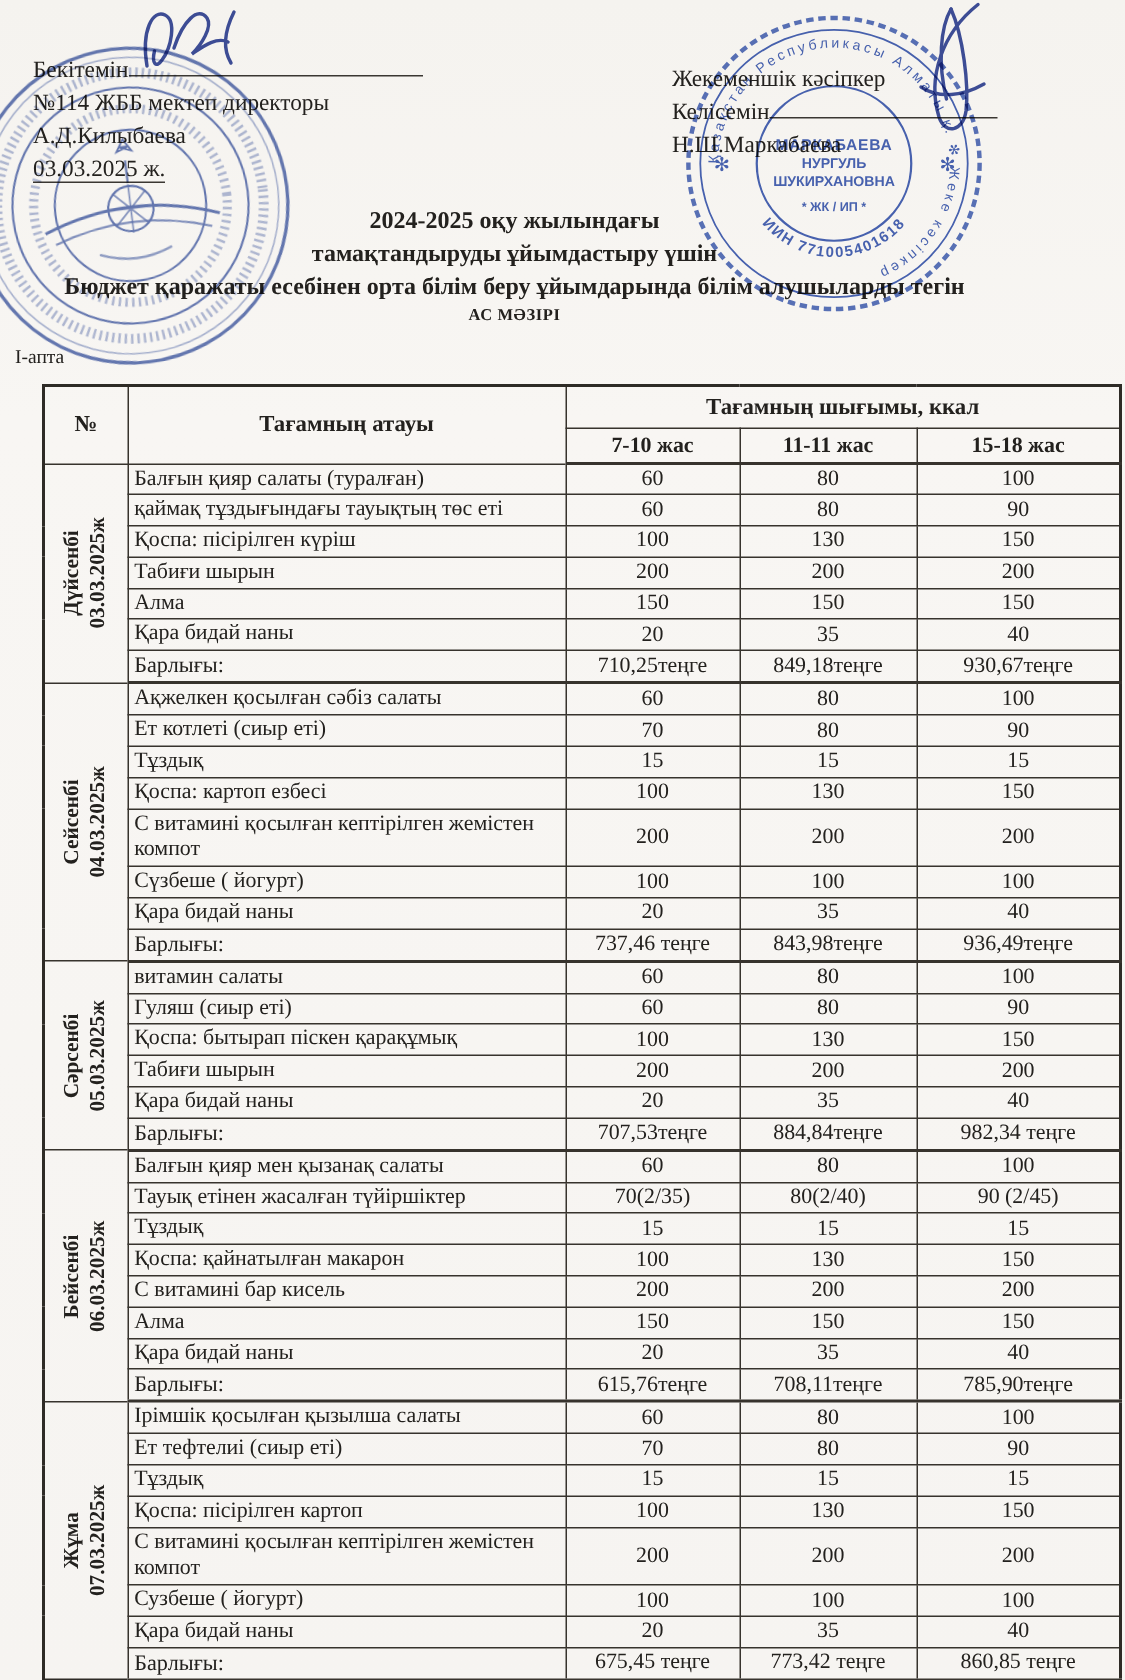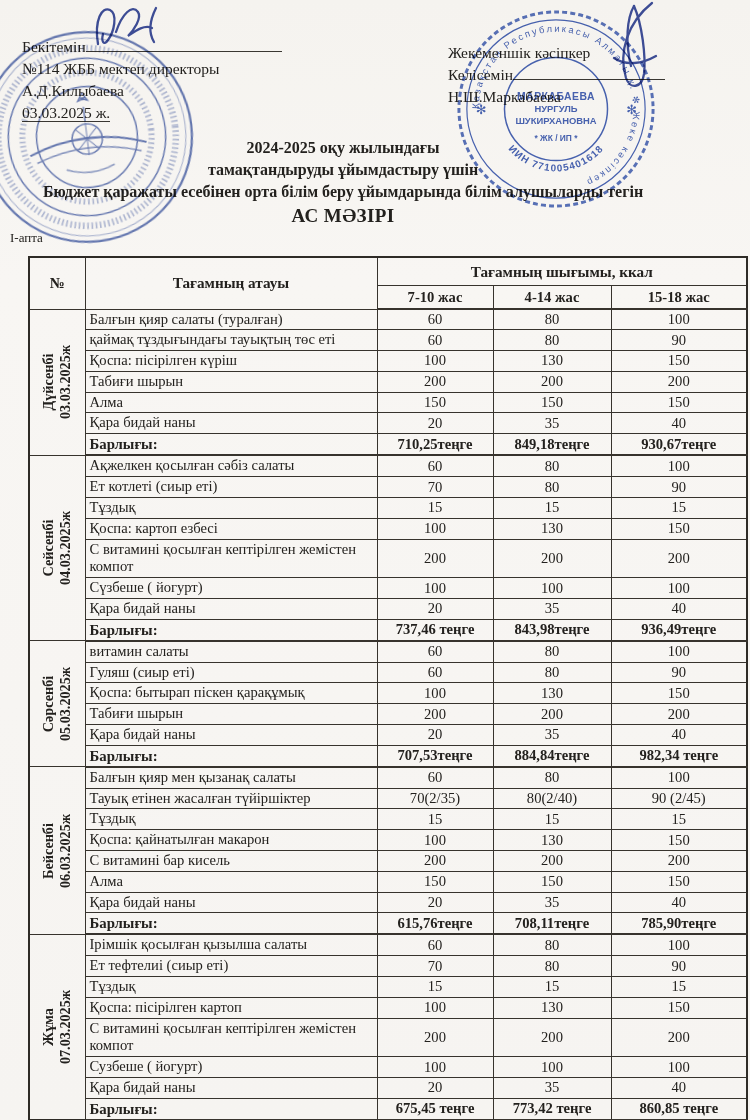--- a/index.html
+++ b/index.html
@@ -13,34 +13,34 @@
   .approve { position:absolute; font-size:15.5px; line-height:1.42; white-space:nowrap; }
   .approve-left  { left:22px;  top:36px; }
   .approve-right { left:448px; top:42px; }
   .sig-line { display:inline-block; border-bottom:1.3px solid #3a3732; height:14px; vertical-align:baseline; }
   .sig-line.l { width:196px; }
   .sig-line.r { width:152px; }
   .date-underline { border-bottom:1.3px solid #3a3732; }
   
   .title-block { position:absolute; top:137px; left:0; width:686px; text-align:center;
     font-weight:bold; font-size:16px; line-height:1.38; }
-  .title-main { font-size:19px; letter-spacing:.4px;font-family:Liberation Serif, serif; }
+  .title-main { font-size:11px; letter-spacing:.4px;font-family:Liberation Serif, serif; }
   .week-label { position:absolute; top:230px; left:10px; font-weight:normal; font-size:13px; }
   
   .menu-table { position:absolute; top:256px; left:28px; width:718px;
     border-collapse:collapse; table-layout:fixed; font-size:14.6px; }
   .menu-table th, .menu-table td { border:1.5px solid #37332d; padding:1px 4px; vertical-align:middle; }
   .menu-table { border:2.6px solid #2e2b26; }
   .menu-table thead th { font-weight:bold; text-align:center; }
   .menu-table thead tr:first-child th { height:25px; font-size:15.2px; }
   .menu-table thead tr:last-child th  { height:20px; border-bottom-width:2.4px; }
   .name-cell { text-align:left; padding-left:7px; line-height:1.22; }
   .val-cell  { text-align:center; }
   .menu-table tbody tr { height:20px; }
-  .total-row td { font-weight:bold; border-bottom-width:2.6px;margin-top:16px; }
+  .total-row td { font-weight:normal; border-bottom-width:2.6px;margin-top:16px; }
   .total-label { font-size:14.8px; }
   .day-cell { position:relative; padding:0; }
   .day-rot { position:absolute; top:50%; left:50%; transform:translate(-50%,-50%) rotate(-90deg);
     white-space:nowrap; text-align:center; font-weight:bold; line-height:1.18; font-size:14.2px; }
   .day-name, .day-date { display:block; }
   
   .ink { position:absolute; mix-blend-mode:multiply; filter:blur(.35px); pointer-events:none; }
   .stamp-left  { left:-24px; top:26px;  opacity:.78; transform:rotate(-7deg); }
   .stamp-right { left:452px; top:5px;   opacity:.88; }
   .sig-left    { left:92px;  top:2px;   opacity:.9; }
@@ -82,21 +82,21 @@
         <col style="width:136px">
     </colgroup>
     <thead>
       <tr>
         <th rowspan="2">№</th>
         <th rowspan="2">Тағамның атауы</th>
         <th colspan="3">Тағамның шығымы, ккал</th>
       </tr>
       <tr>
         <th>7-10 жас</th>
-        <th>4-14 жас</th>
+        <th>11-11 жас</th>
         <th>15-18 жас</th>
       </tr>
     </thead>
     <tbody>
         <tr>
           <td class="day-cell" rowspan="7">
             <div class="day-rot">
               <span class="day-name">Дүйсенбі</span>
               <span class="day-date">03.03.2025ж</span>
             </div>

